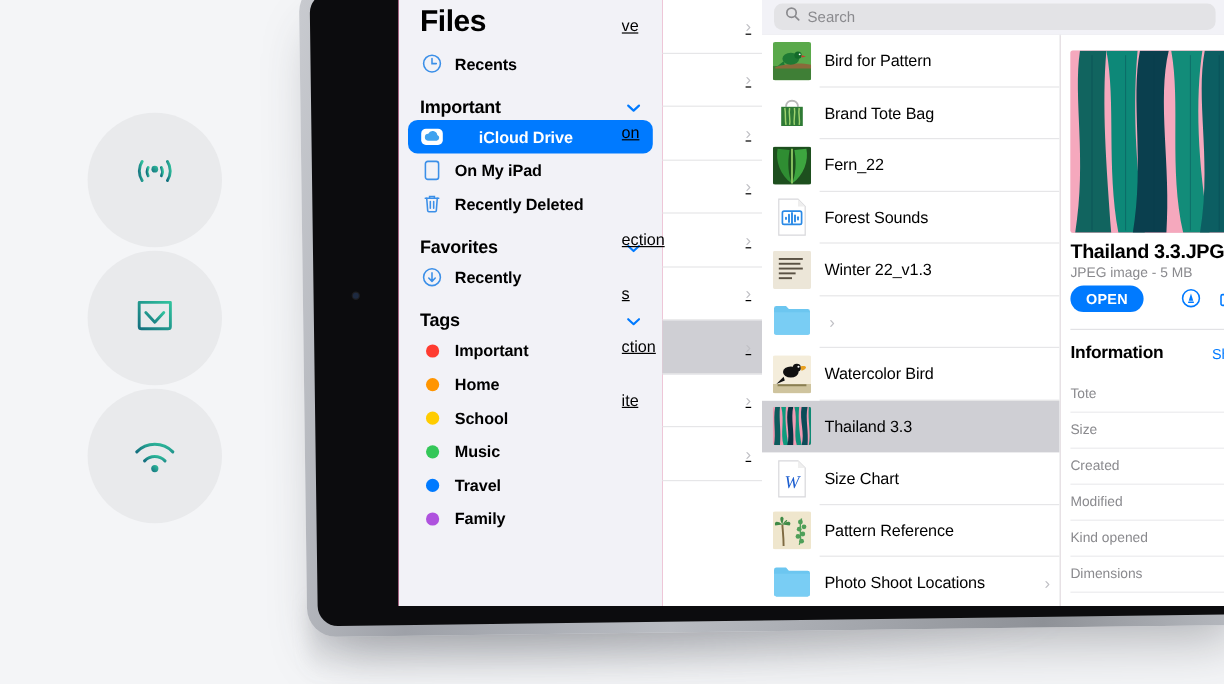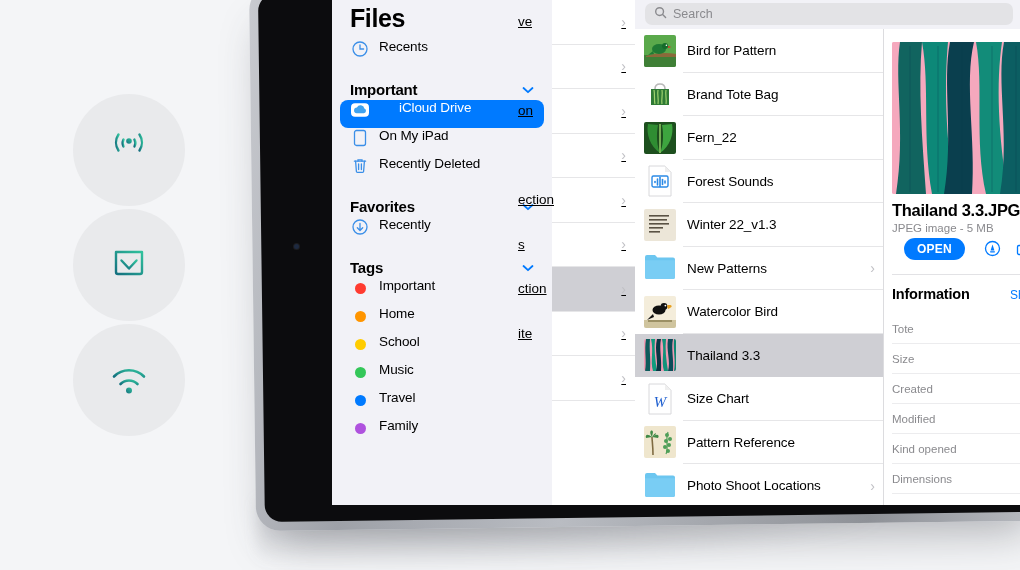--- a/index.html
+++ b/index.html
@@ -56,22 +56,23 @@
   
   #sidebar{
     position:absolute;left:0;top:0;width:220px;height:505px;
     background:#f2f2f7;overflow:hidden;
   }
   #sidebar-title{
     font-size:25px;font-weight:bold;color:#000;letter-spacing:-.4px;
     margin:4px 0 0 18px;
   }
   .sb-row{
-    display:flex;height:28px;margin:0 8px;padding-left:10px;
+    display:flex;align-items:center;height:28px;margin:0 8px;padding-left:10px;
     border-radius:8px;
+    font-weight:bold;
   }
   .sb-row .sb-ico{width:20px;height:20px;margin-right:9px;flex:0 0 20px;
     display:flex;align-items:center;justify-content:center;}
   .sb-row .sb-lbl{font-size:13.5px;color:#000;letter-spacing:-.1px;}
   .sb-row.selected{background:#007aff;}
   .sb-row.selected .sb-lbl{color:#fff;padding-left:20px;}
   .sb-head{
     display:flex;align-items:center;justify-content:space-between;
     margin:14px 18px 2px 18px;
   }
@@ -133,21 +134,21 @@
     background:#fff;overflow:hidden;
   }
   #preview-img{
     position:absolute;left:8px;top:13px;width:180px;height:152px;overflow:hidden;
     border-radius:2px;background:#f2a9bc;
   }
   #detail-title{position:absolute;left:8px;top:172px;font-size:16.5px;font-weight:bold;
     color:#000;letter-spacing:-.3px;white-space:nowrap;}
   #detail-sub{position:absolute;left:8px;top:193px;font-size:11.5px;color:#8a8a8e;white-space:nowrap;}
   #open-btn{
-    position:absolute;left:20px;top:209px;height:22px;padding:0 13px;border-radius:11px;
+    position:absolute;left:8px;top:209px;height:22px;padding:0 13px;border-radius:11px;
     background:#007aff;color:#fff;font-size:12px;font-weight:bold;letter-spacing:.2px;
     display:flex;align-items:center;justify-content:center;border:0;
     font-family:"Liberation Sans",sans-serif;cursor:pointer;
   }
   .act-ico{position:absolute;top:211px;color:#007aff;}
   #act-markup{left:100px;}
   #act-rotate{left:131px;}
   #detail-divider{position:absolute;left:8px;top:245px;width:190px;height:1px;background:#e2e2e5;}
   #info-head{position:absolute;left:8px;top:257px;font-size:14.5px;font-weight:bold;color:#000;letter-spacing:-.2px;}
   #info-show{position:absolute;left:126px;top:259px;font-size:12px;color:#007aff;white-space:nowrap;}
@@ -463,21 +464,20 @@
               <rect x="5" y="22" width="11" height="1.6"></rect>
             </g>
           </svg></span>
         <span class="file-name">Winter 22_v1.3</span>
       </div>
       <div class="file-row">
         <span class="file-thumb"><svg width="32" height="28" viewBox="0 0 32 28">
             <path d="M1 5a2 2 0 0 1 2-2h8l2.4 2.6H29a2 2 0 0 1 2 2V25a2 2 0 0 1-2 2H3a2 2 0 0 1-2-2Z" fill="#6cc6f0"></path>
             <path d="M1 8.2h30V25a2 2 0 0 1-2 2H3a2 2 0 0 1-2-2Z" fill="#79cdf4"></path>
           </svg></span>
-        <span class="file-name">New Patterns</span>
         <span class="file-chev">›</span>
       </div>
       <div class="file-row">
         <span class="file-thumb"><svg width="32" height="32" viewBox="0 0 32 32">
             <rect width="32" height="32" fill="#f4eddb"></rect>
             <path d="M0 24h32v8H0z" fill="#cfc49e"></path>
             <ellipse cx="15" cy="14" rx="6.5" ry="4.6" fill="#101010"></ellipse>
             <circle cx="20" cy="10.5" r="3.4" fill="#111"></circle>
             <circle cx="21.4" cy="9.6" r=".9" fill="#fff"></circle>
             <path d="M23 9.5 C28 8, 30 11, 24 13 Z" fill="#e8a020"></path>

